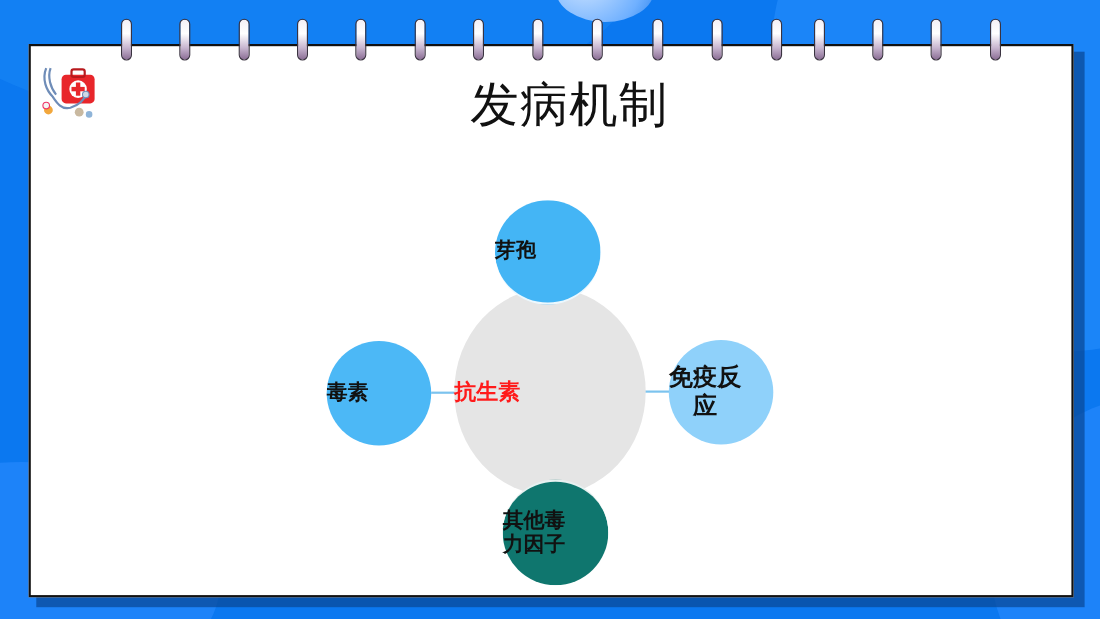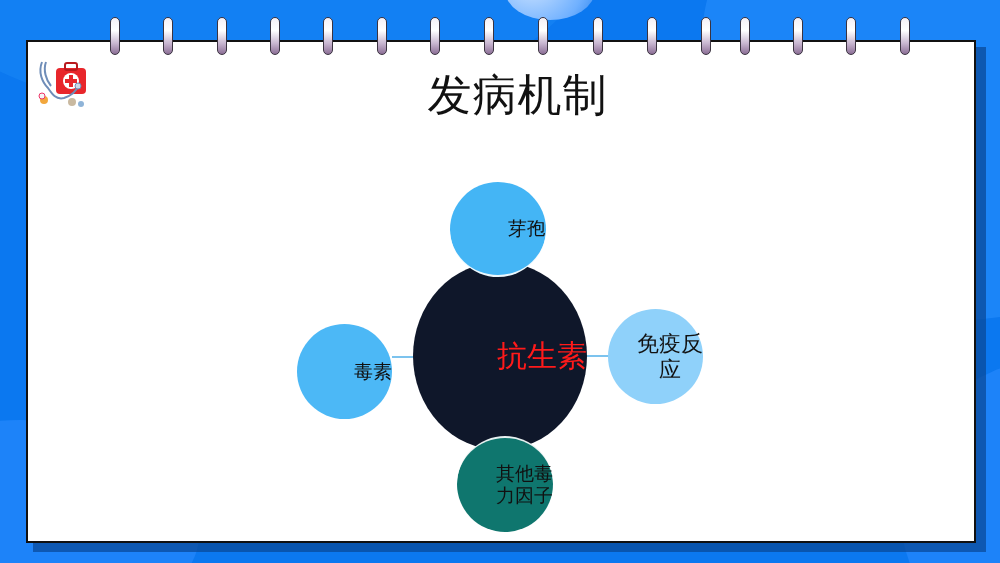--- a/index.html
+++ b/index.html
@@ -38,35 +38,35 @@
       position: absolute; left: 0; right: 0; top: 66px; text-align: center;
       font-size: 44px; color: #111; letter-spacing: 1px;
       font-family: Liberation Sans, sans-serif;
       margin-left: 35px;
     }
 
     .connector { position: absolute; background: #7cc3ee; height: 2px; }
 
     .node {
       position: absolute; border-radius: 50%;
-      display: flex; align-items: center; justify-content: flex-end; text-align: center;
-      font-weight: normal; color: #111; box-sizing: border-box;
+      display: flex; align-items: center; justify-content: flex-start; text-align: center;
+      font-weight: bold; color: #111; box-sizing: border-box;
     }
     .node span { display: block; line-height: 1.15; }
     .center {
       left: 413px; top: 262px; width: 174px; height: 188px;
-      background: #0f172a; color: #ff1a1a; font-size: 30px; z-index: 1;
+      background: #e5e5e5; color: #ff1a1a; font-size: 20px; z-index: 1;
     }
     .top {
       left: 450px; top: 182px; width: 96px; height: 95px;
       background: #44b5f5; font-size: 19px; z-index: 2;
       border-bottom: 2px solid rgba(255,255,255,.9);
     }
     .left {
-      left: 297px; top: 324px; width: 95px; height: 95px;
+      left: 297px; top: 310px; width: 95px; height: 95px;
       background: #4cb8f6; font-size: 19px; z-index: 2;
     }
     .right {
       left: 608px; top: 309px; width: 95px; height: 95px;
       background: #8fd1fa; font-size: 22px; z-index: 2;
     }
     .bottom {
       left: 457px; top: 436px; width: 96px; height: 96px;
       background: #0f766e; font-size: 19px; z-index: 2;
       border-top: 2px solid rgba(255,255,255,.9);

